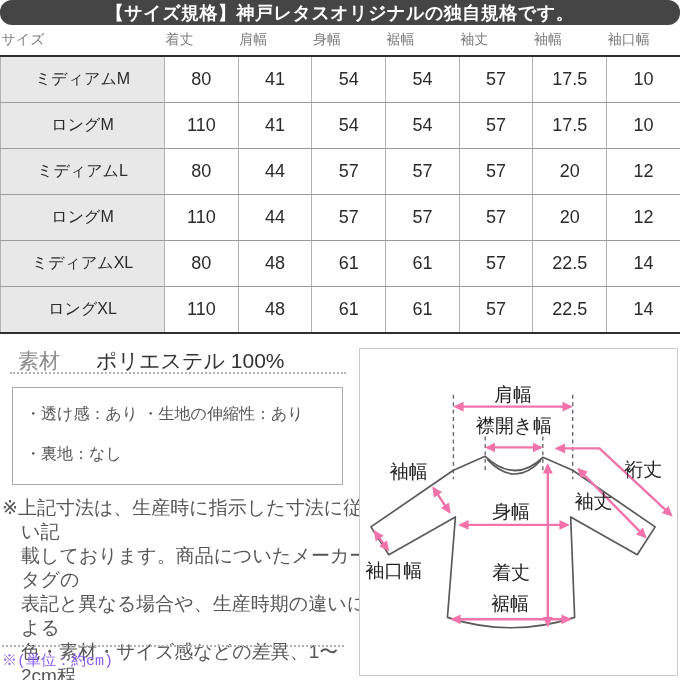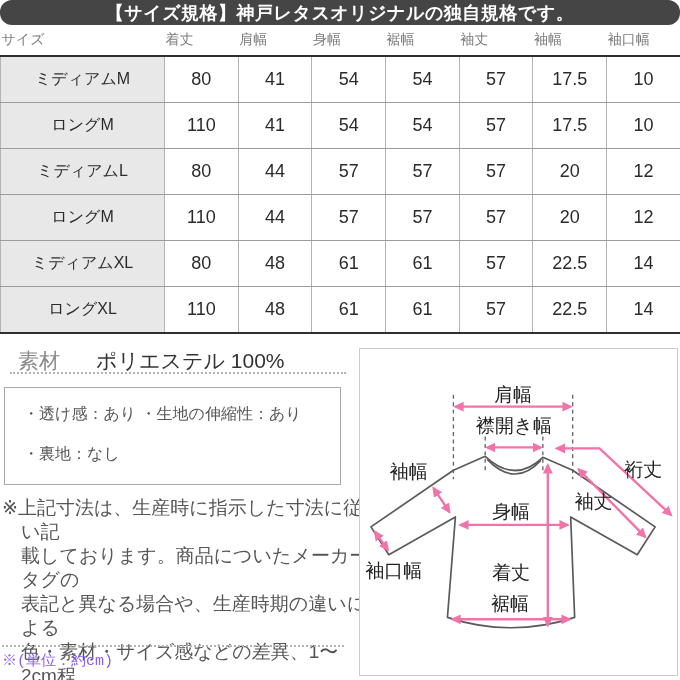--- a/index.html
+++ b/index.html
@@ -31,22 +31,22 @@
   table.size-table tbody td.rowlabel{background:#e8e8e8;font-size:16px;}
   
   .material-row{position:absolute;top:347px;left:18px;width:330px;display:flex;font-size:21px;}
   .material-label{color:#8a8a8a;margin-right:36px;}
   .material-value{color:#333;}
   .dotted{position:absolute;border-top:2px dotted #b3b3b3;height:0;}
   .dotted-1{top:372px;left:10px;width:336px;}
   .dotted-2{top:645px;left:2px;width:342px;}
   
   .fabric-box{
-    position:absolute;top:387px;left:4px;width:317px;height:90px;
-    border:1px solid #a9a9a9;padding:6px 0 0 18px;color:#565656;font-size:16px;
+    position:absolute;top:387px;left:12px;width:317px;height:90px;
+    border:1px solid #a9a9a9;padding:6px 0 0 12px;color:#565656;font-size:16px;
   }
   .fabric-line{height:40px;line-height:40px;white-space:nowrap;}
   
   .disclaimer{
     position:absolute;top:496px;left:2px;width:352px;font-size:19px;color:#565656;
     line-height:24px;white-space:pre-line;text-indent:-1em;padding-left:1em;
   }
   .unit-note{position:absolute;top:651px;left:2px;font-size:15px;color:#8b5cf6;font-family:Liberation Mono, monospace;}
   
   .diagram-box{

